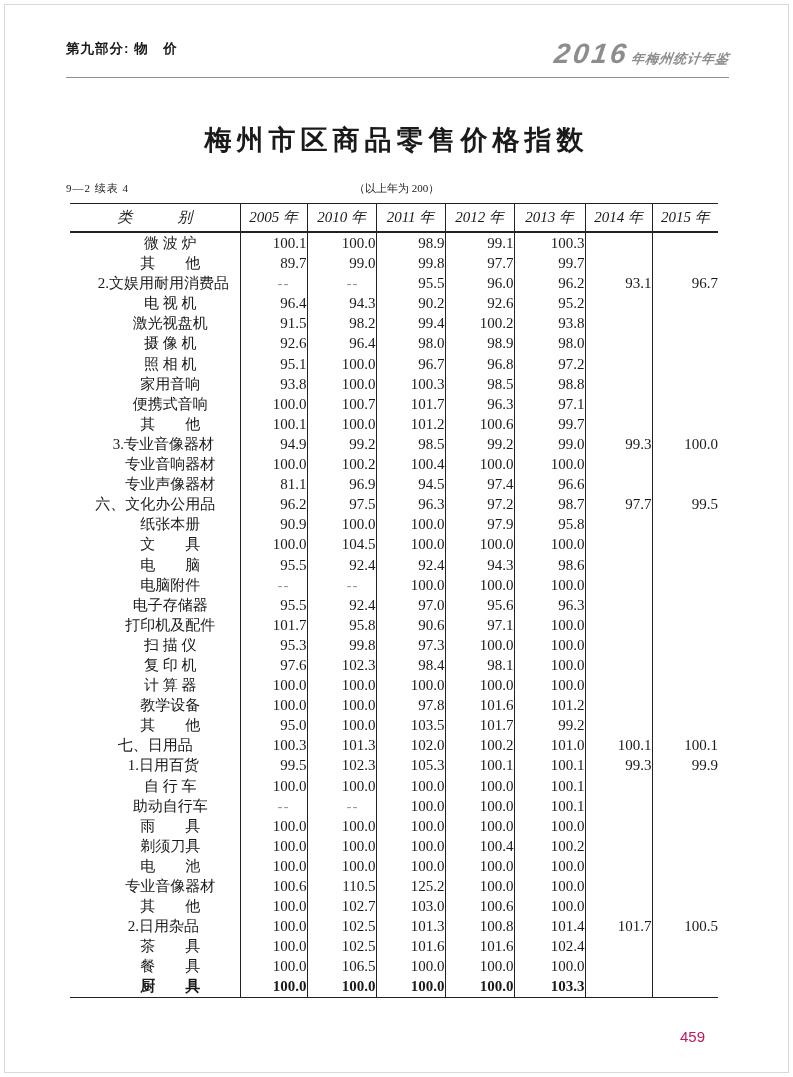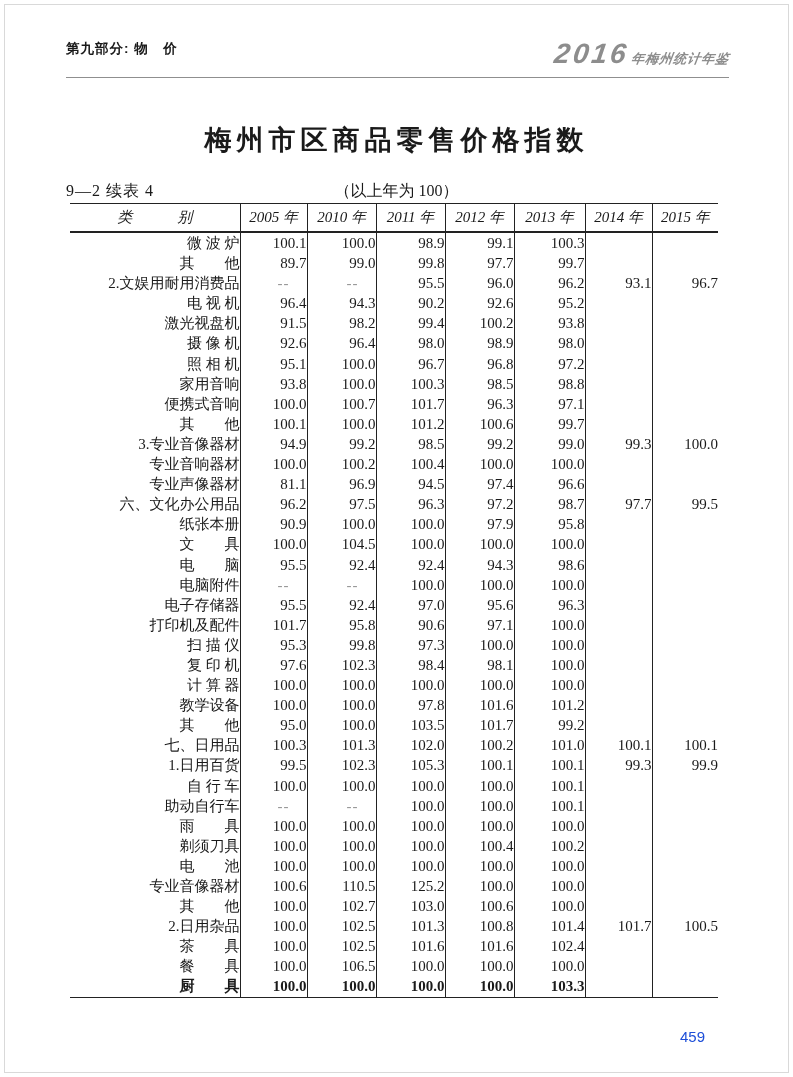--- a/index.html
+++ b/index.html
@@ -31,21 +31,21 @@
     font-family:"Liberation Sans","DejaVu Sans",sans-serif;
     font-size:13px; font-weight:bold; font-style:italic; color:#8d8d8d;
     margin-left:3px; letter-spacing:1px;
   }
   
   .title {
     position:absolute; top:110px; left:0; right:0; margin:12px;
     text-align:center; font-size:27px; font-weight:bold; letter-spacing:5px;
   }
   
-  .caption { position:absolute; top:181px; left:66px; right:66px; height:20px; font-size:16px; }
+  .caption { position:absolute; top:181px; left:66px; right:66px; height:20px; font-size:11px; }
   .caption-label { position:absolute; left:0; top:0; letter-spacing:1px; }
   .caption-note { position:absolute; left:0; right:0; top:0; text-align:center; }
   
   table.tbl {
     position:absolute; left:70px; top:203px; width:648px;
     border-collapse:collapse; table-layout:fixed; font-size:15px;
   }
   .tbl col.c-cat { width:170px; }
   .tbl col.c1 { width:67px; } .tbl col.c2 { width:69px; }
   .tbl col.c3 { width:69px; } .tbl col.c4 { width:69px; }
@@ -53,48 +53,48 @@
   .tbl col.c7 { width:66px; }
   .tbl thead th {
     font-weight:normal; height:27px; text-align:center; padding:0;
     border-top:1.5px solid #222; border-bottom:2px solid #222; line-height:27px;font-style:italic;
   }
   .tbl th:not(:first-child), .tbl td:not(:first-child) { border-left:1px solid #222; }
   .tbl tbody td { height:20.1px; line-height:20.1px; padding:0; white-space:nowrap; overflow:hidden; }
   .tbl tbody tr:last-child td { border-bottom:1.5px solid #222;font-weight:bold; }
   td.num { text-align:right; padding-right:9px; }
   td.num.dash { color:#979797; padding-right:17px; letter-spacing:1px; }
-  td.lbl { text-align:right; }
+  td.lbl { text-align:center; }
   td.lbl.ind0 { padding-left:1px; }
   td.lbl.ind1 { padding-left:17px; }
   td.lbl.ind2 { padding-left:31px; }
   
   .page-number {
     position:absolute; top:1028px; right:88px; font-size:15px;
-    font-family:"Liberation Sans","DejaVu Sans",sans-serif; color:#1d4ed8;
+    font-family:"Liberation Sans","DejaVu Sans",sans-serif; color:#be185d;
   }
 </style>
 </head>
 <body>
 
 <div class="page-frame"></div>
 
 <div class="header">
   <div class="header-left">第九部分: 物　价</div>
   <div class="logo">
     <span class="logo-year">2016</span>
     <span class="logo-suffix">年梅州统计年鉴</span>
   </div>
 </div>
 
 <h1 class="title">梅州市区商品零售价格指数</h1>
 
 <div class="caption">
   <span class="caption-label">9—2  续表 4</span>
-  <span class="caption-note">（以上年为 100）</span>
+  <span class="caption-note">（以上年为 200）</span>
 </div>
 
 <table class="tbl">
   <colgroup>
     <col class="c-cat">
       <col class="c1">
       <col class="c2">
       <col class="c3">
     <col class="c4">
       <col class="c5">

